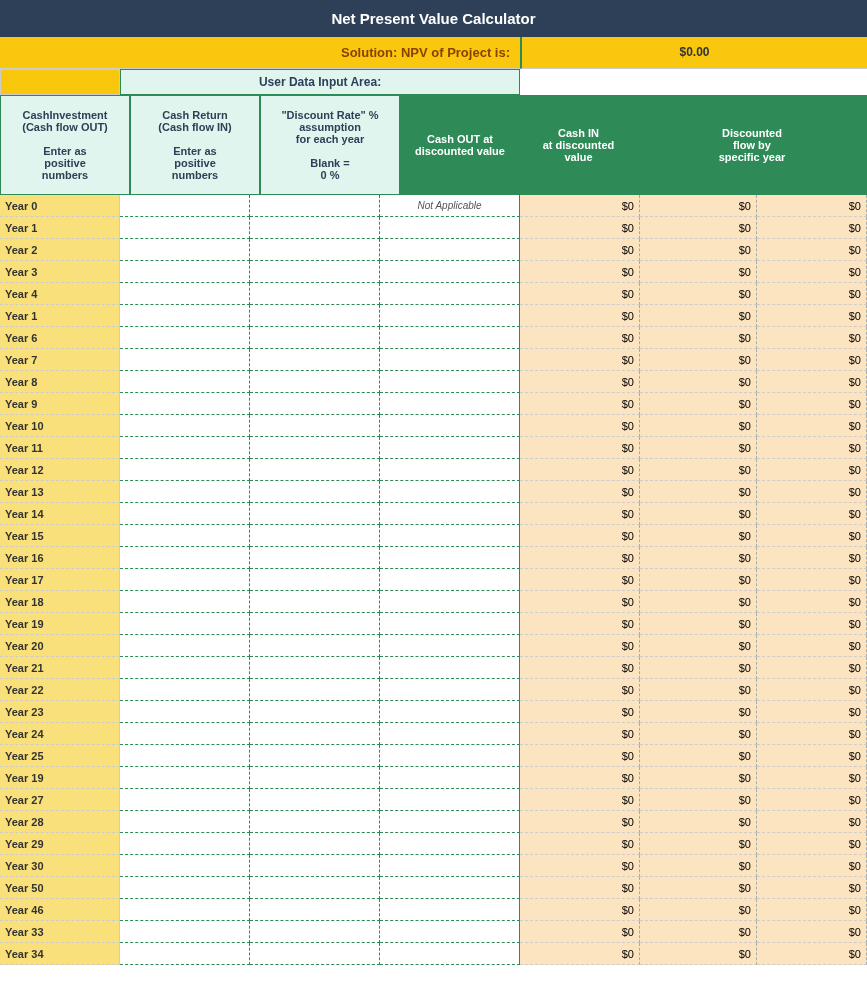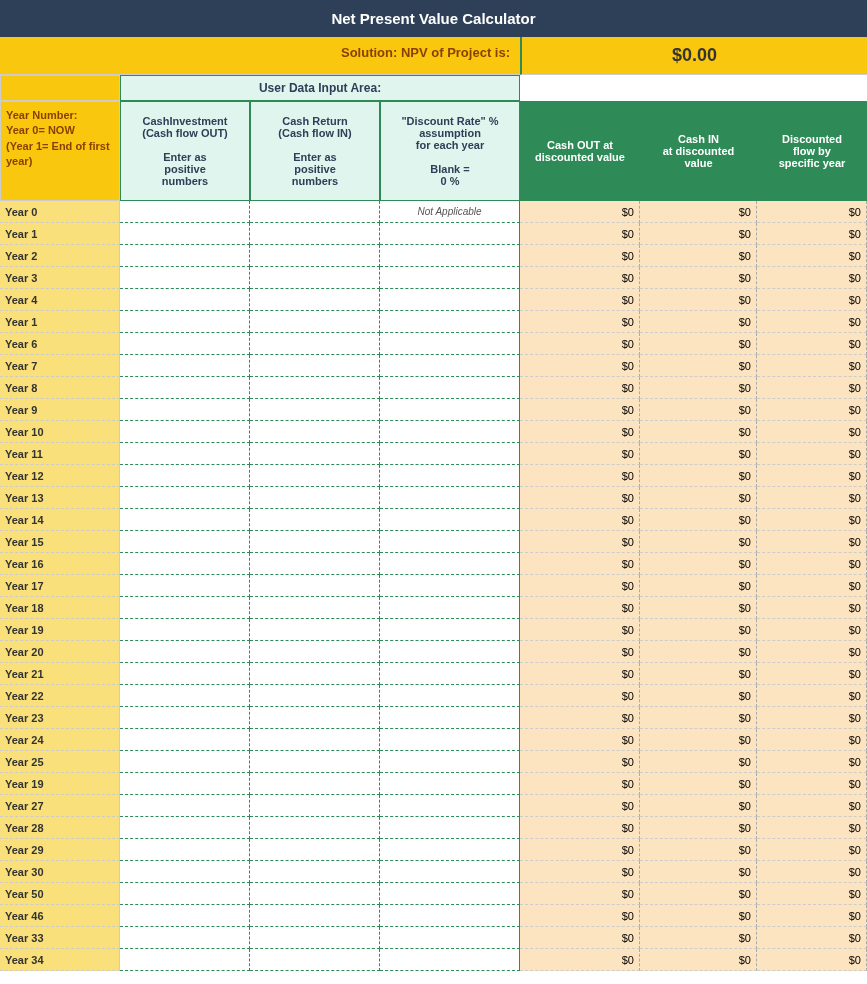--- a/index.html
+++ b/index.html
@@ -32,21 +32,21 @@
       font-size: 13px;
       text-align: right;
       padding: 8px 10px;
       flex: 0 0 520px;
       border-bottom: 1px solid #ccc;
     }
     .solution-value {
       background: #f9c80e;
       color: #333;
       font-weight: bold;
-      font-size: 18px;
+      font-size: 12px;
       text-align: center;
       padding: 8px 10px;
       flex: 1;
       border-bottom: 1px solid #ccc;
       border-left: 2px solid #2e8b57;
     }
 
     
     .header-area-row {
       display: flex;
@@ -199,23 +199,20 @@
     <div class="solution-label">Solution: NPV of Project is:</div>
     <div class="solution-value">$0.00</div>
   </div>
 
   <div class="header-area-row">
     <div class="header-left-blank"></div>
     <div class="user-data-header">User Data Input Area:</div>
   </div>
 
   <div class="col-headers-row">
-    <div class="col-year-header">
-      <span>Year Number:<br><strong>Year 0= NOW</strong><br>(Year 1= End of first year)</span>
-    </div>
     <div class="col-header-cell col-header-user col-cash-investment">
       <span>CashInvestment<br>(Cash flow OUT)<br><br>Enter as<br>positive<br>numbers</span>
     </div>
     <div class="col-header-cell col-header-user col-cash-return">
       <span>Cash Return<br>(Cash flow IN)<br><br>Enter as<br>positive<br>numbers</span>
     </div>
     <div class="col-header-cell col-header-user col-discount-rate">
       <span>"Discount Rate" %<br>assumption<br>for each year<br><br>Blank =<br>0 %</span>
     </div>
     <div class="col-header-cell col-header-auto col-cash-out">

